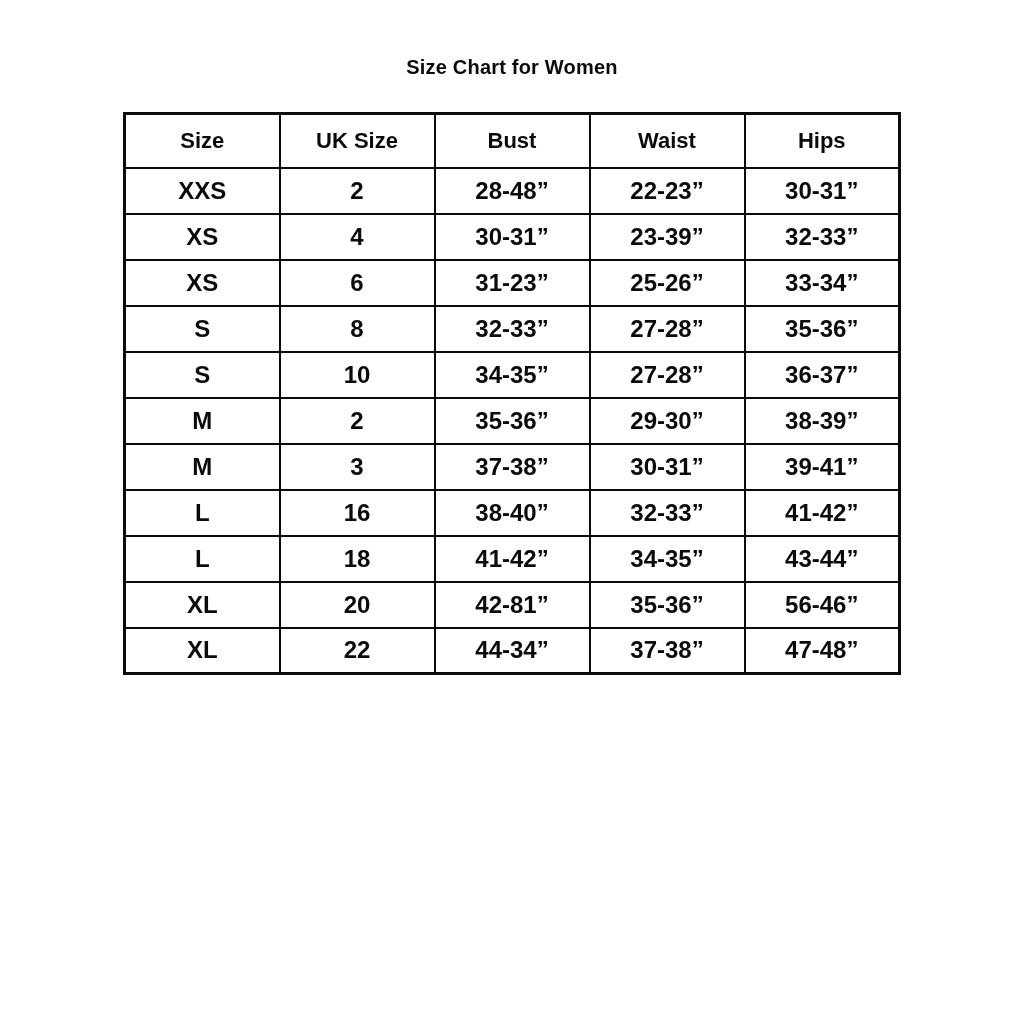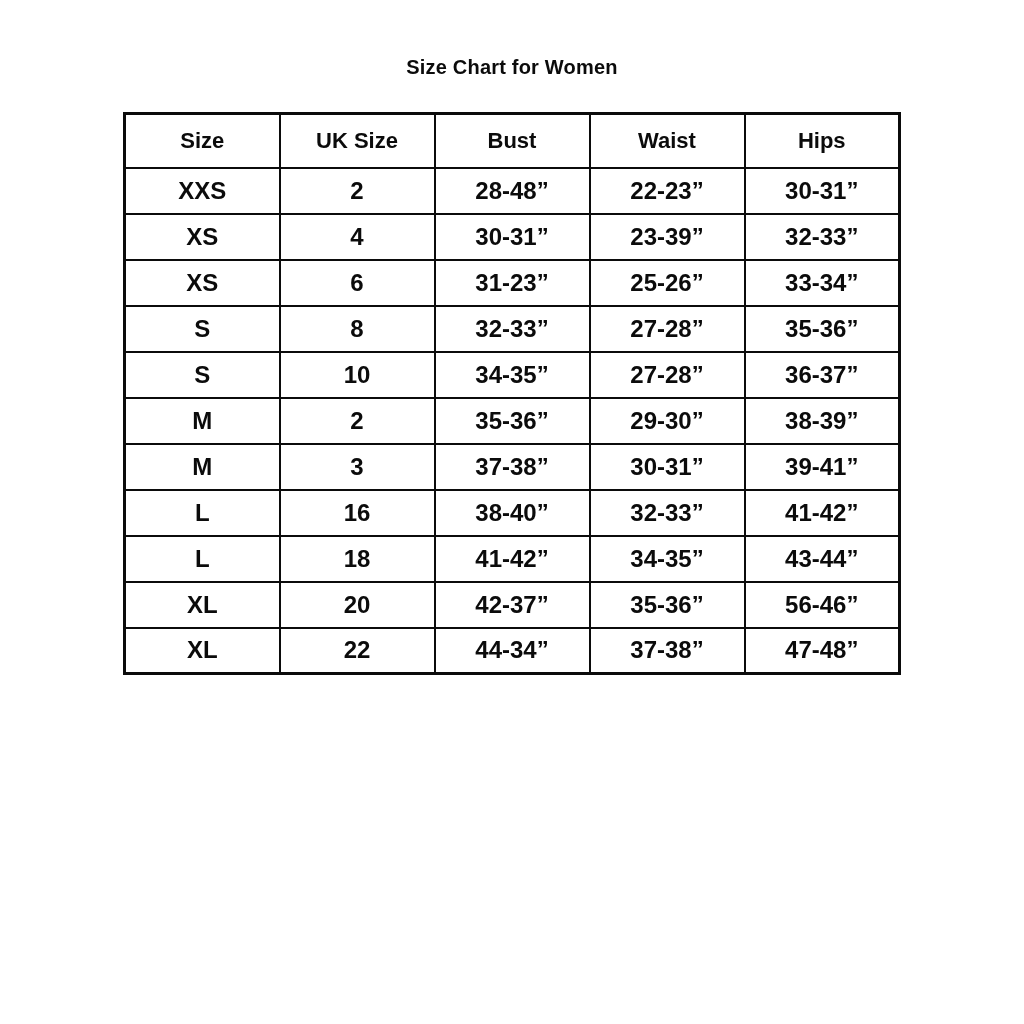--- a/index.html
+++ b/index.html
@@ -124,21 +124,21 @@
         <tr>
           <td>L</td>
           <td>18</td>
           <td>41-42”</td>
           <td>34-35”</td>
           <td>43-44”</td>
         </tr>
         <tr>
           <td>XL</td>
           <td>20</td>
-          <td>42-37”</td>
+          <td>42-81”</td>
           <td>35-36”</td>
           <td>56-46”</td>
         </tr>
         <tr>
           <td>XL</td>
           <td>22</td>
           <td>44-34”</td>
           <td>37-38”</td>
           <td>47-48”</td>
         </tr>

